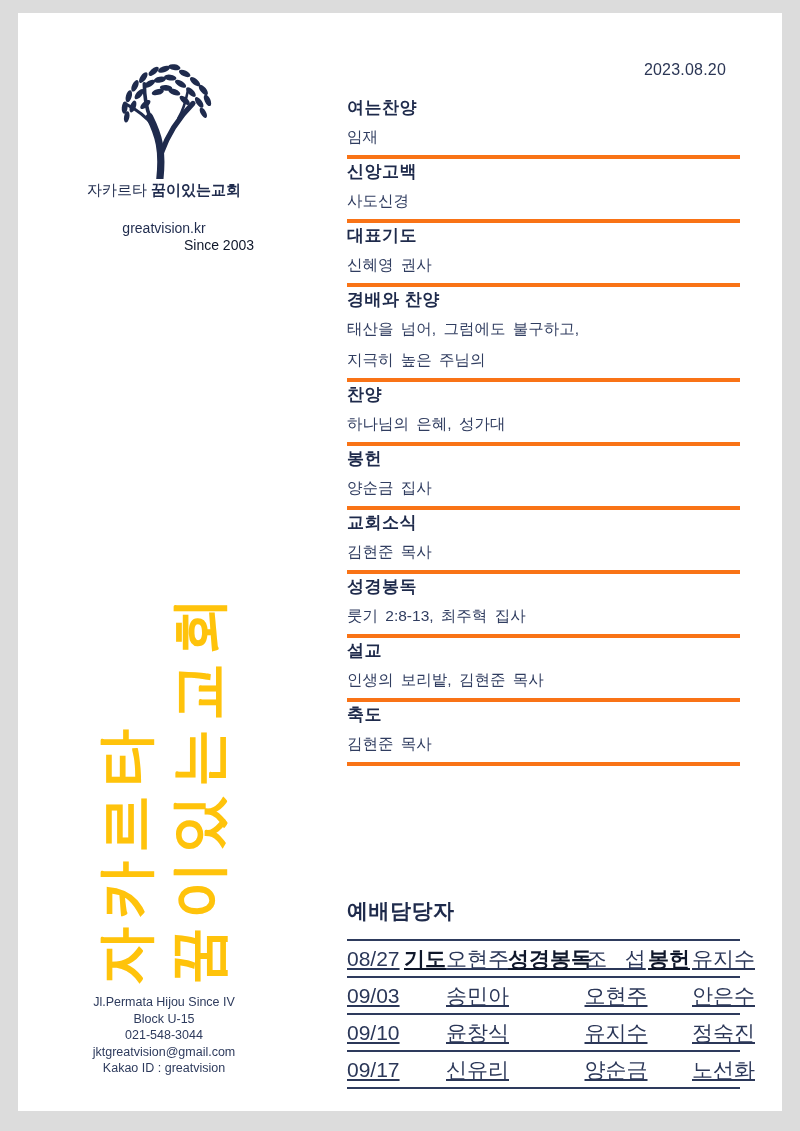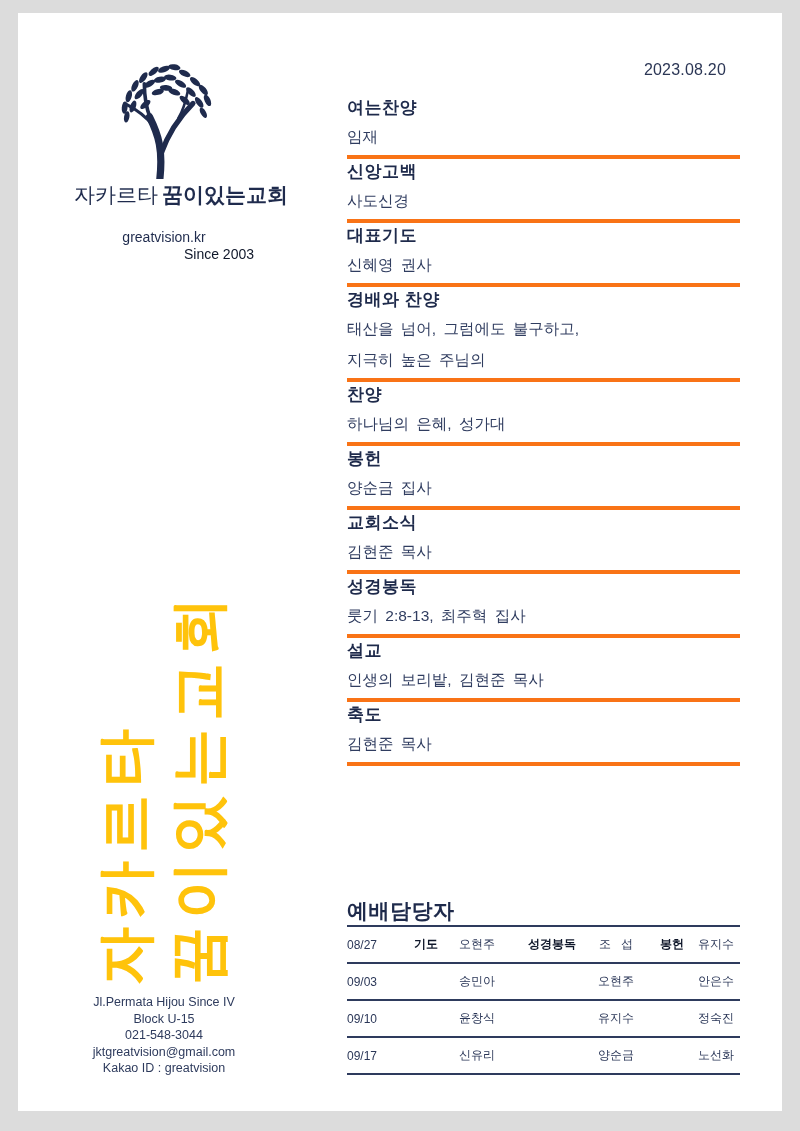--- a/index.html
+++ b/index.html
@@ -16,21 +16,21 @@
   
   .date{
     position:absolute;top:48px;right:56px;
     font-size:16px;color:#2b3655;letter-spacing:.2px;
   }
   
   .logo{
     position:absolute;left:56px;top:48px;width:180px;text-align:center;
   }
   .logo svg{display:block;margin:0 auto;}
-  .logo-name{font-size:21px;color:#1f2b4d;margin-top:2px;white-space:nowrap;}
+  .logo-name{font-size:15px;color:#1f2b4d;margin-top:2px;white-space:nowrap;}
   .logo-name .bold{font-weight:bold;margin-left:4px;}
   .logo-web{font-size:14px;color:#1f2b4d;margin-top:20px;}
   .logo-since{font-size:14px;color:#0f172a;margin-top:1px;text-align:right;}
   
   .order{
     position:absolute;left:329px;top:82px;width:393px;
   }
   .section{
     border-bottom:4px solid #f97316;
     padding:0 0 3px 0;
@@ -49,30 +49,30 @@
     transform:rotate(-90deg);transform-origin:left top;
     font-weight:bold;font-size:58px;line-height:73px;letter-spacing:8px;
     color:#ffc30b;white-space:nowrap;
   }
   
   .assign{
     position:absolute;left:329px;top:884px;width:393px;
   }
   .assign-title{
     font-size:21px;font-weight:bold;color:#1e2a4b;letter-spacing:.5px;
-    margin-bottom:0;
+    margin-bottom:14px;
   }
   table.assign-table{
     border-collapse:collapse;table-layout:fixed;width:393px;
     border-top:2px solid #2e3b5d;
   }
   .assign-table td{
-    height:35px;padding:0;font-size:12px;color:#2b3758;
+    height:35px;padding:0;font-size:21px;color:#2b3758;
     border-bottom:2px solid #2e3b5d;vertical-align:middle;
-    white-space:pre;overflow:visible;
+    white-space:pre;overflow:visible;text-decoration:underline;
   }
   td.c-date{text-align:left;}
   td.c-role{font-weight:bold;text-align:right;padding-right:8px;color:#0f172a;}
   td.c-name{text-align:center;}
   
   .contact{
     position:absolute;left:56px;top:981px;width:180px;text-align:center;
     font-size:12.5px;line-height:16.5px;color:#2e3b5d;
   }
 </style>

